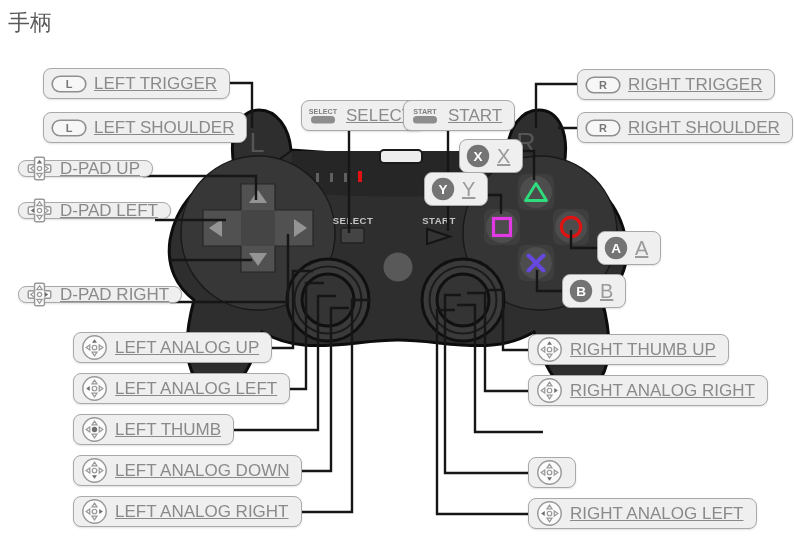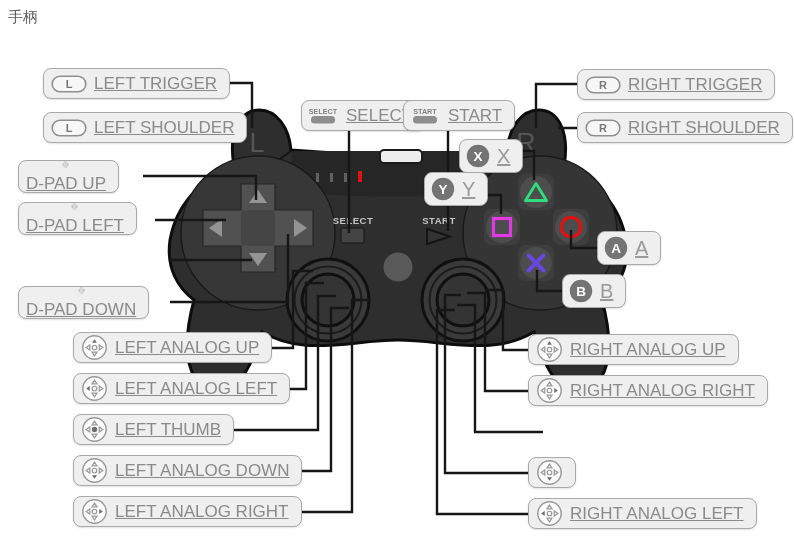--- a/index.html
+++ b/index.html
@@ -1,24 +1,24 @@
 <!DOCTYPE html>
 <html><head>
 <meta charset="utf-8">
 <style>
   html,body{margin:0;padding:0;background:#fff;}
   .stage{position:relative;width:794px;height:546px;background:#fff;overflow:hidden;
          font-family:"Liberation Sans",sans-serif;}
-  .page-title{position:absolute;left:8px;top:8px;font-size:15px;color:#5a5a5a;}
+  .page-title{position:absolute;left:8px;top:8px;font-size:22px;color:#5a5a5a;}
   #art{position:absolute;left:0;top:0;}
   .chip{position:absolute;height:31px;display:inline-flex;align-items:center;gap:7px;
         padding:0 12px 0 7px;background:#efefef;border:1.5px solid #a9a9a9;border-radius:8px;
         color:#8a8a8a;font-size:17px;white-space:nowrap;box-shadow:0 1px 2px rgba(0,0,0,.12);
         box-sizing:border-box;}
-  .chip.tall{height:33px;flex-direction:column;}
+  .chip.tall{height:17px;}
   .chip.keybox{height:34px;font-size:20px;color:#9a9a9a;padding:0 12px 0 6px;}
   .chip .txt{line-height:1;text-decoration:underline;}
   .ic{display:block;}
   
   .oln{fill:none;stroke:#9a9a9a;stroke-width:1.1;}
   .hl{fill:#6e6e6e;stroke:none;}
 </style>
 </head>
 <body>
 
@@ -176,21 +176,21 @@
 
   <div class="chip tall" style="left:18px;top:286px">
     <svg class="ic" width="27" height="27" viewBox="0 0 24 24">
       <path d="M9 2h6a1.4 1.4 0 0 1 1.4 1.4V8.6H20.6A1.4 1.4 0 0 1 22 10v4a1.4 1.4 0 0 1-1.4 1.4H16.4V20.6A1.4 1.4 0 0 1 15 22H9a1.4 1.4 0 0 1-1.4-1.4V15.4H3.4A1.4 1.4 0 0 1 2 14v-4a1.4 1.4 0 0 1 1.4-1.4H7.6V3.4A1.4 1.4 0 0 1 9 2Z" fill="#fcfcfc" stroke="#999" stroke-width="1.3"></path>
       <path class="oln" d="M12 4.2 14.4 7.6H9.6Z"></path>
       <path class="oln" d="M12 19.8 14.4 16.4H9.6Z"></path>
       <path class="oln" d="M4.2 12 7.6 9.6V14.4Z"></path>
       <path class="hl" d="M19.8 12 16.4 9.6V14.4Z"></path>
       <circle class="oln" cx="12" cy="12" r="1.9"></circle>
     </svg>
-    <span class="txt">D-PAD DOWN</span>
+    <span class="txt">D-PAD RIGHT</span>
   </div>
 
   <div class="chip" style="left:73px;top:373px">
     <svg class="ic" width="27" height="27" viewBox="0 0 24 24">
       <circle cx="12" cy="12" r="10.4" fill="#fcfcfc" stroke="#999" stroke-width="1.3"></circle>
       <path class="oln" d="M12 4.6 14.2 7.8H9.8Z"></path>
       <path class="oln" d="M12 19.4 14.2 16.2H9.8Z"></path>
       <path class="hl" d="M4.6 12 7.8 9.8V14.2Z"></path>
       <path class="oln" d="M19.4 12 16.2 9.8V14.2Z"></path>
       <circle class="oln" cx="12" cy="12" r="2"></circle>
@@ -312,21 +312,21 @@
 
   <div class="chip" style="left:528px;top:334px">
     <svg class="ic" width="27" height="27" viewBox="0 0 24 24">
       <circle cx="12" cy="12" r="10.4" fill="#fcfcfc" stroke="#999" stroke-width="1.3"></circle>
       <path class="hl" d="M12 4.6 14.2 7.8H9.8Z"></path>
       <path class="oln" d="M12 19.4 14.2 16.2H9.8Z"></path>
       <path class="oln" d="M4.6 12 7.8 9.8V14.2Z"></path>
       <path class="oln" d="M19.4 12 16.2 9.8V14.2Z"></path>
       <circle class="oln" cx="12" cy="12" r="2"></circle>
     </svg>
-    <span class="txt">RIGHT ANALOG UP</span>
+    <span class="txt">RIGHT THUMB UP</span>
   </div>
 
   <div class="chip" style="left:528px;top:375px">
     <svg class="ic" width="27" height="27" viewBox="0 0 24 24">
       <circle cx="12" cy="12" r="10.4" fill="#fcfcfc" stroke="#999" stroke-width="1.3"></circle>
       <path class="oln" d="M12 4.6 14.2 7.8H9.8Z"></path>
       <path class="oln" d="M12 19.4 14.2 16.2H9.8Z"></path>
       <path class="oln" d="M4.6 12 7.8 9.8V14.2Z"></path>
       <path class="hl" d="M19.4 12 16.2 9.8V14.2Z"></path>
       <circle class="oln" cx="12" cy="12" r="2"></circle>

